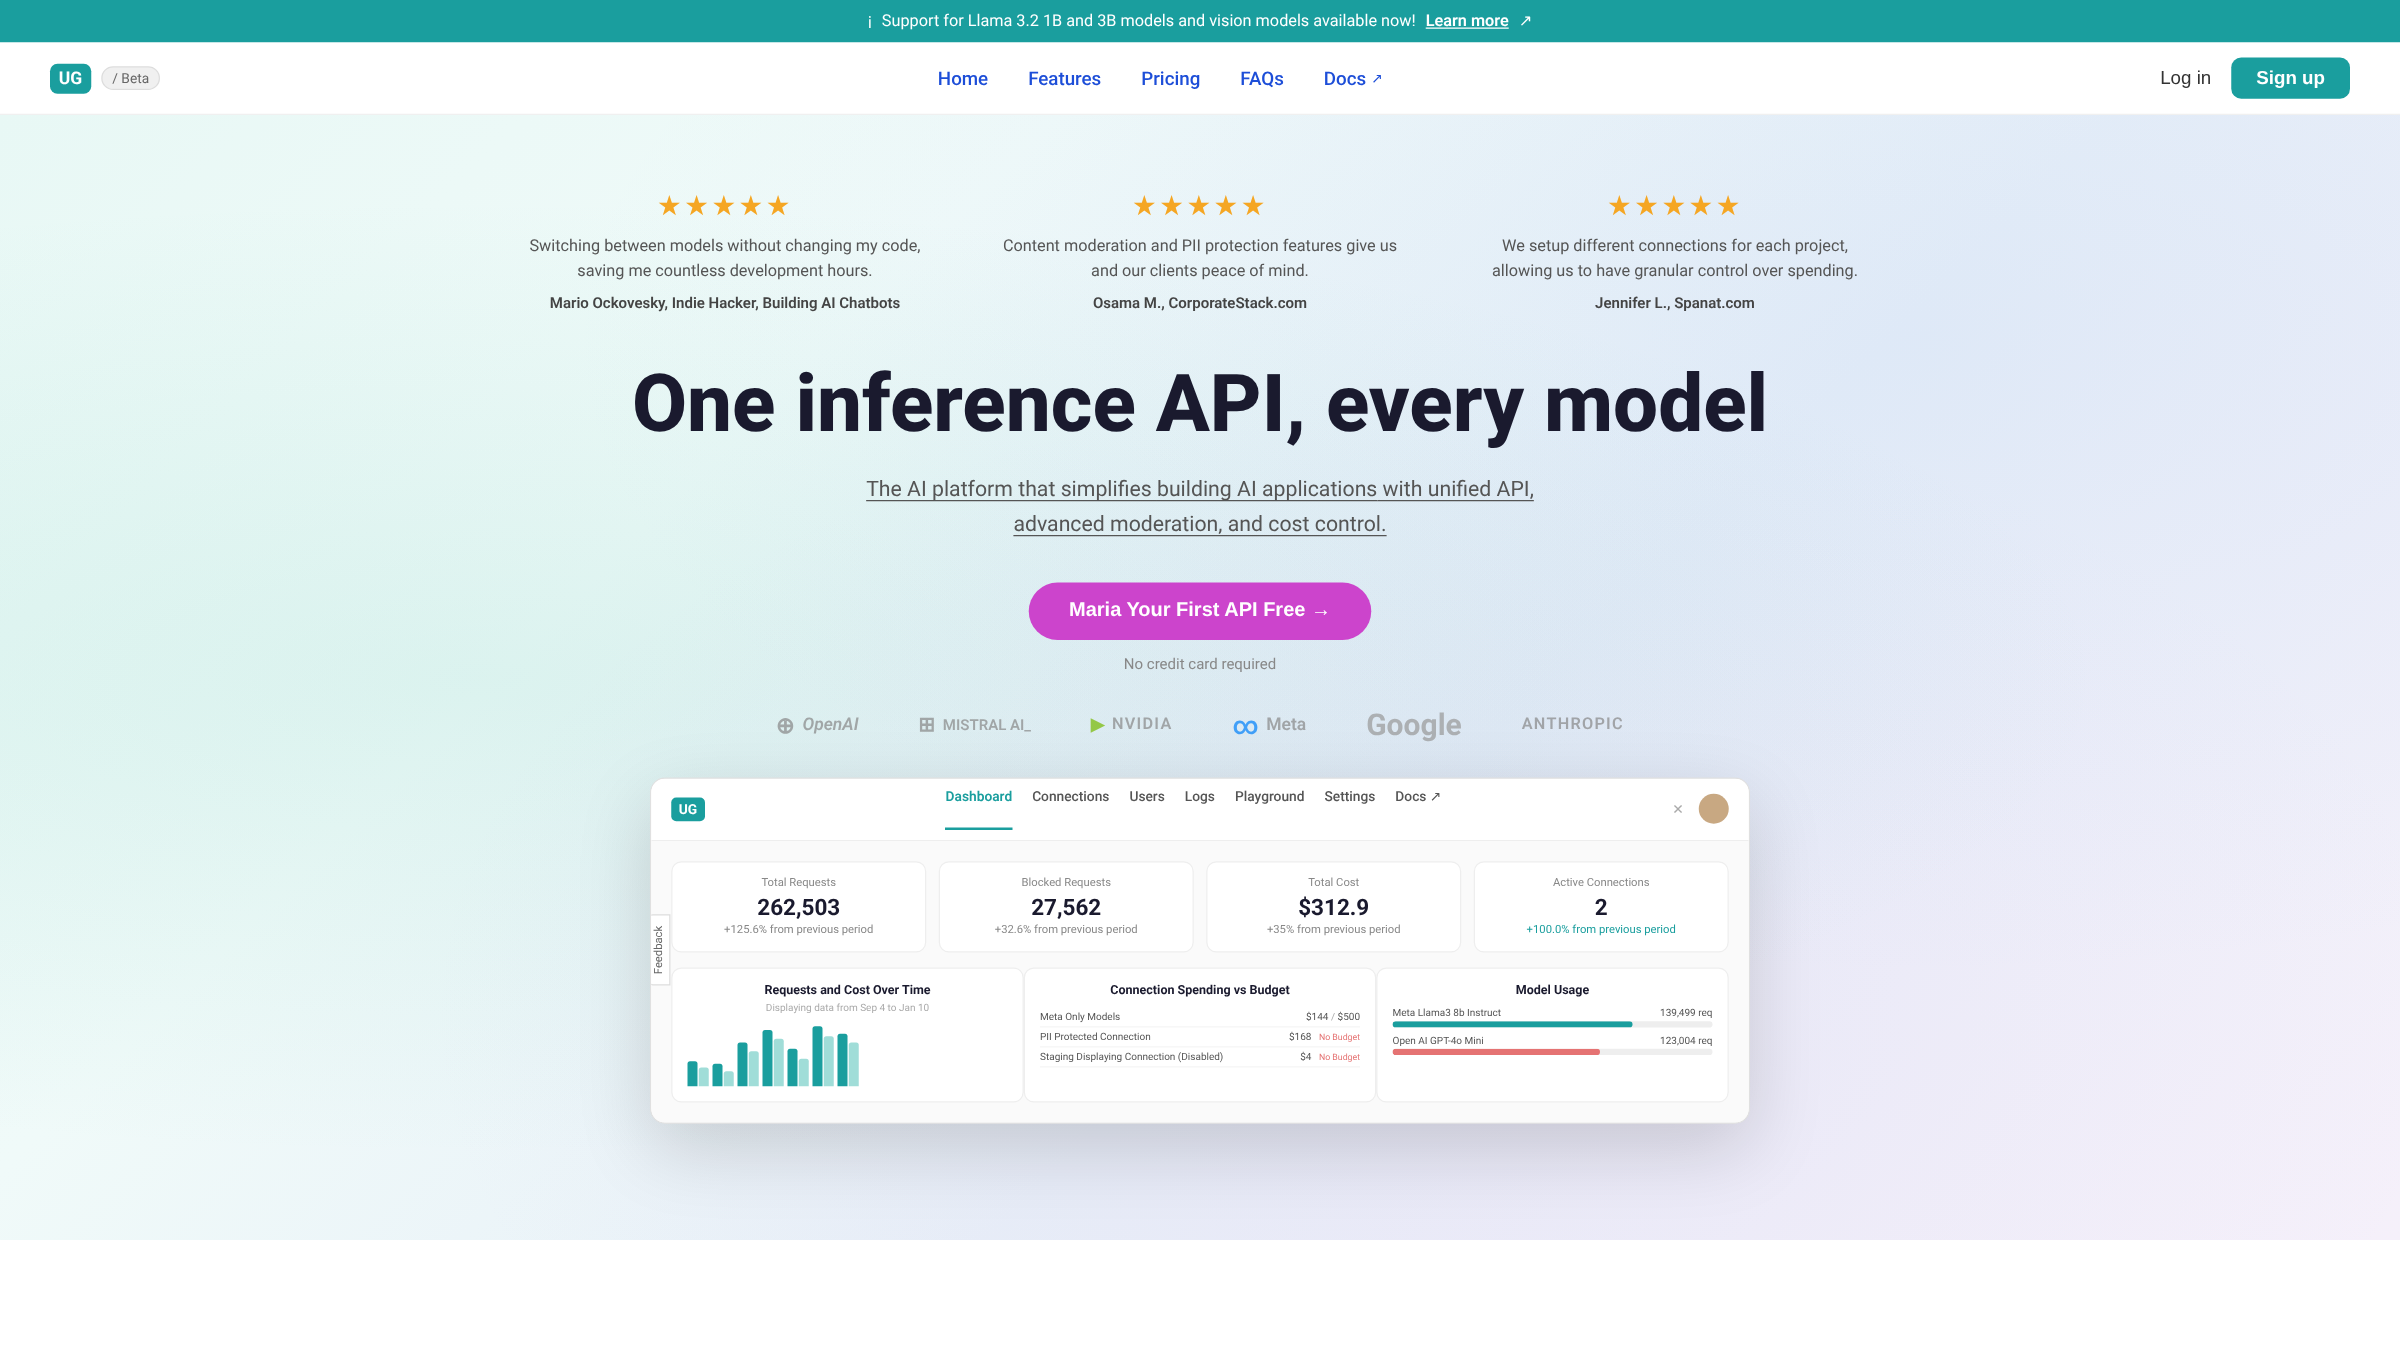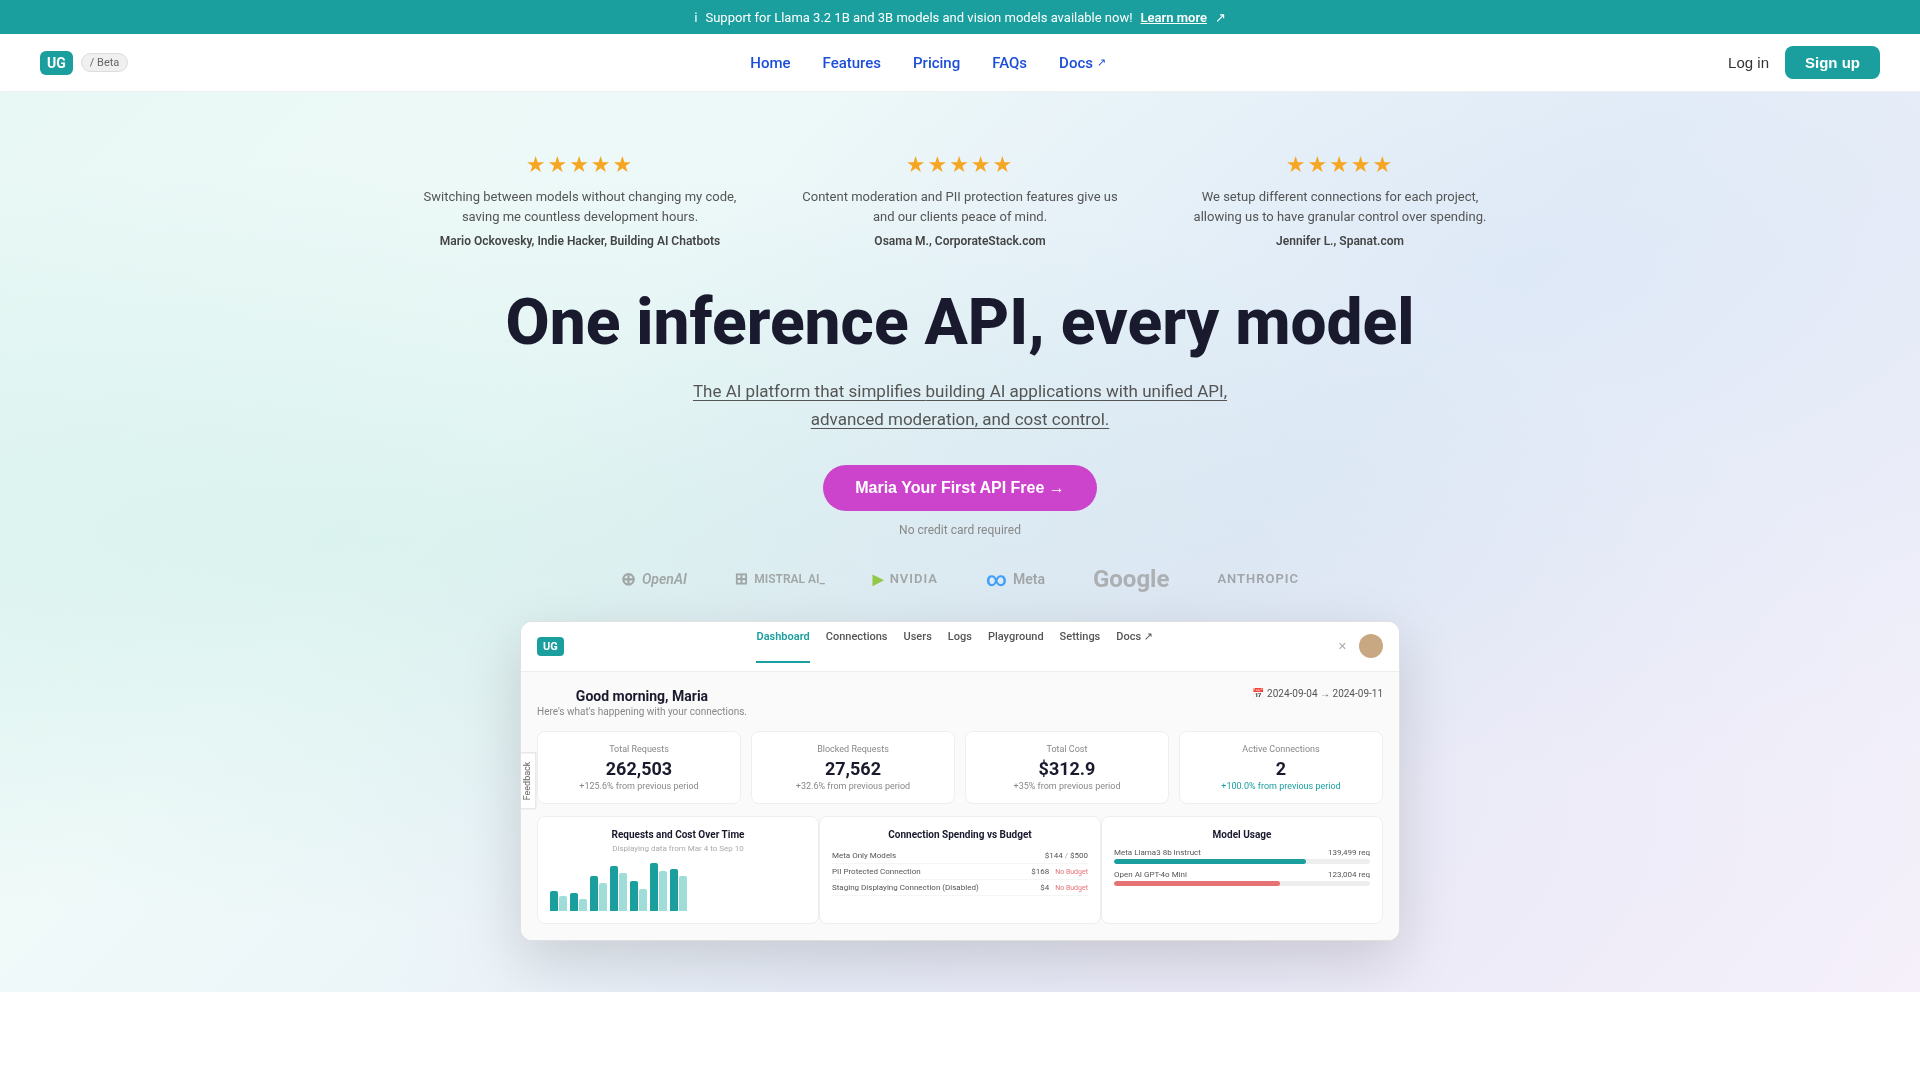--- a/index.html
+++ b/index.html
@@ -535,30 +535,20 @@
         <span class="dash-nav-link">Docs ↗</span>
       </div>
       <div class="dash-nav-right">
         <span style="font-size:11px;color:#aaa;">✕</span>
         <div class="dash-avatar" style="background:#c8a882;"></div>
       </div>
     </div>
 
     <div class="dash-content">
 
-      <div class="dash-header-row">
-        <div>
-          <div class="dash-greeting">Good morning, Maria</div>
-          <div class="dash-sub">Here's what's happening with your connections.</div>
-        </div>
-        <div class="dash-date">
-          <span>📅 </span>
-          <span>2024-09-04 → 2024-09-11</span>
-        </div>
-      </div>
 
       <div class="stats-row">
         <div class="stat-card">
           <div class="stat-label">Total Requests</div>
           <div class="stat-value">262,503</div>
           <div class="stat-change">+125.6% from previous period</div>
         </div>
         <div class="stat-card">
           <div class="stat-label">Blocked Requests</div>
           <div class="stat-value">27,562</div>
@@ -573,21 +563,21 @@
           <div class="stat-label">Active Connections</div>
           <div class="stat-value">2</div>
           <div class="stat-change positive">+100.0% from previous period</div>
         </div>
       </div>
 
       <div class="charts-row">
 
         <div class="chart-card">
           <div class="chart-title">Requests and Cost Over Time</div>
-          <div class="chart-sub">Displaying data from Mar 4 to Sep 10</div>
+          <div class="chart-sub">Displaying data from Sep 4 to Jan 10</div>
           <div class="bar-chart">
             <div class="bar-group">
               <div class="bar teal" style="height:20px;"></div>
               <div class="bar teal-light" style="height:15px;"></div>
             </div>
             <div class="bar-group">
               <div class="bar teal" style="height:18px;"></div>
               <div class="bar teal-light" style="height:12px;"></div>
             </div>
             <div class="bar-group">

